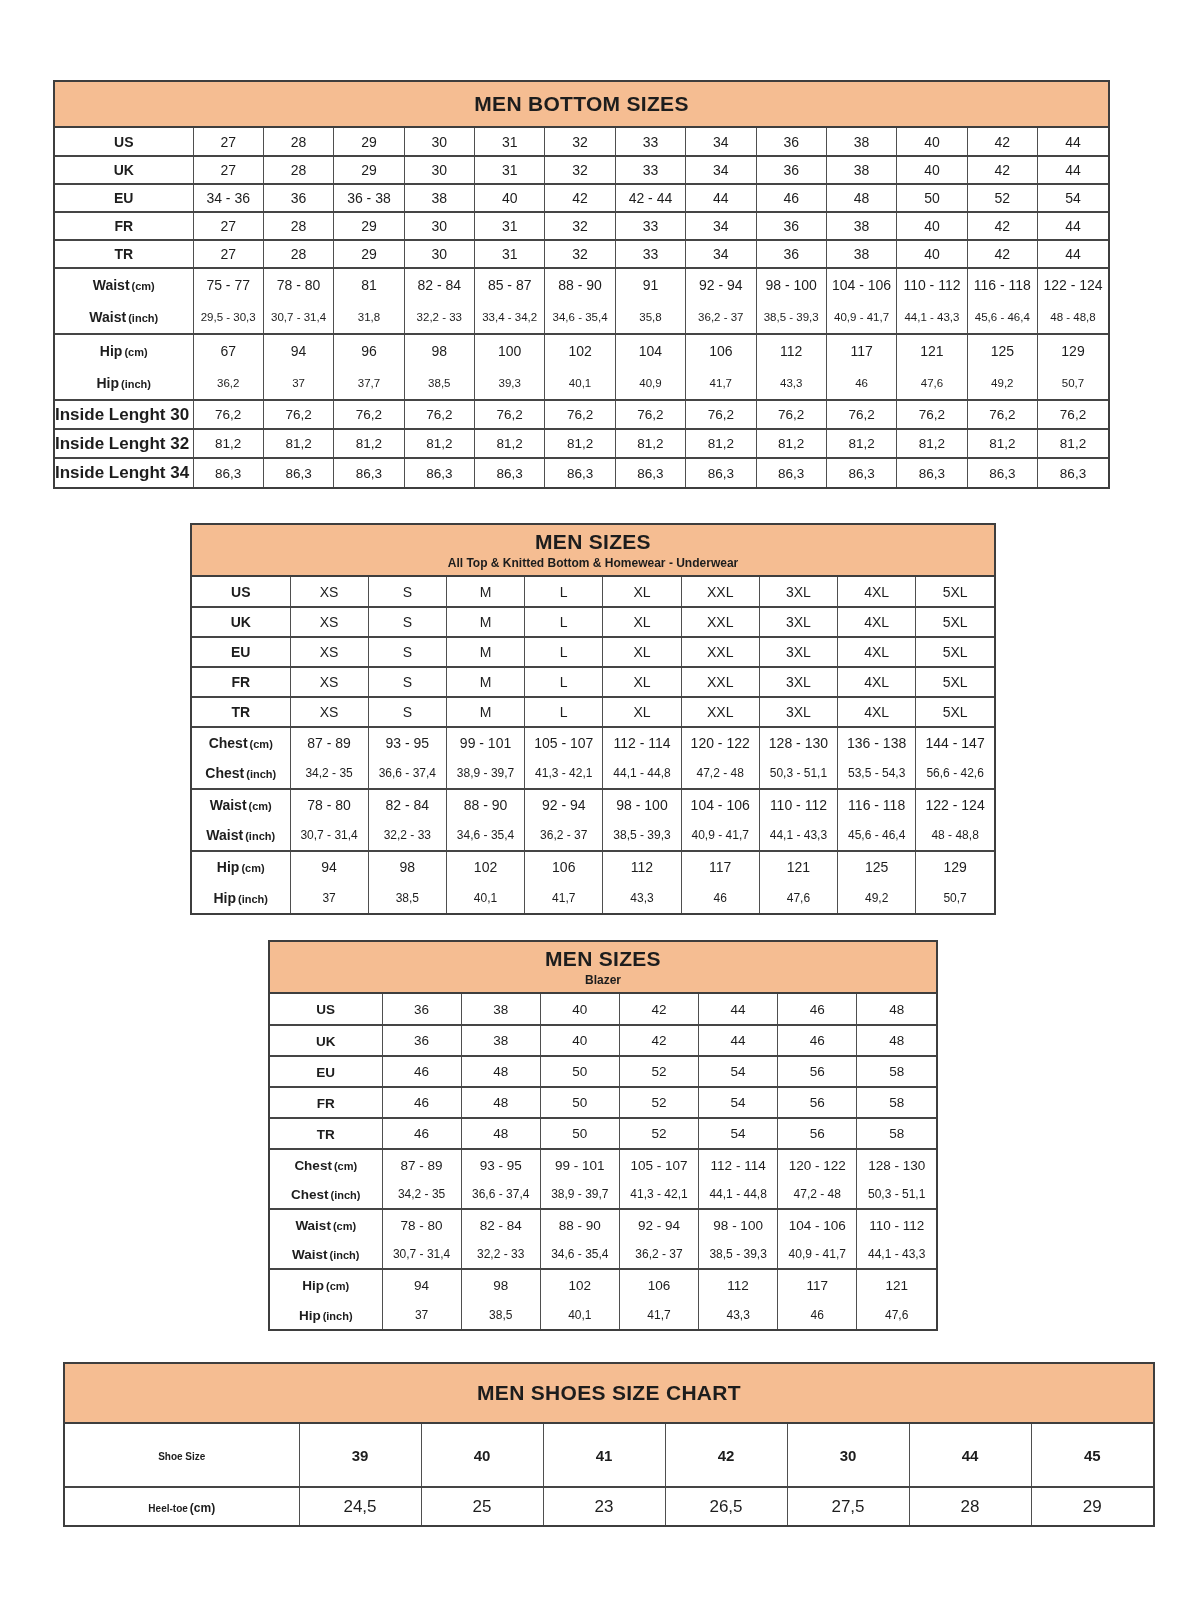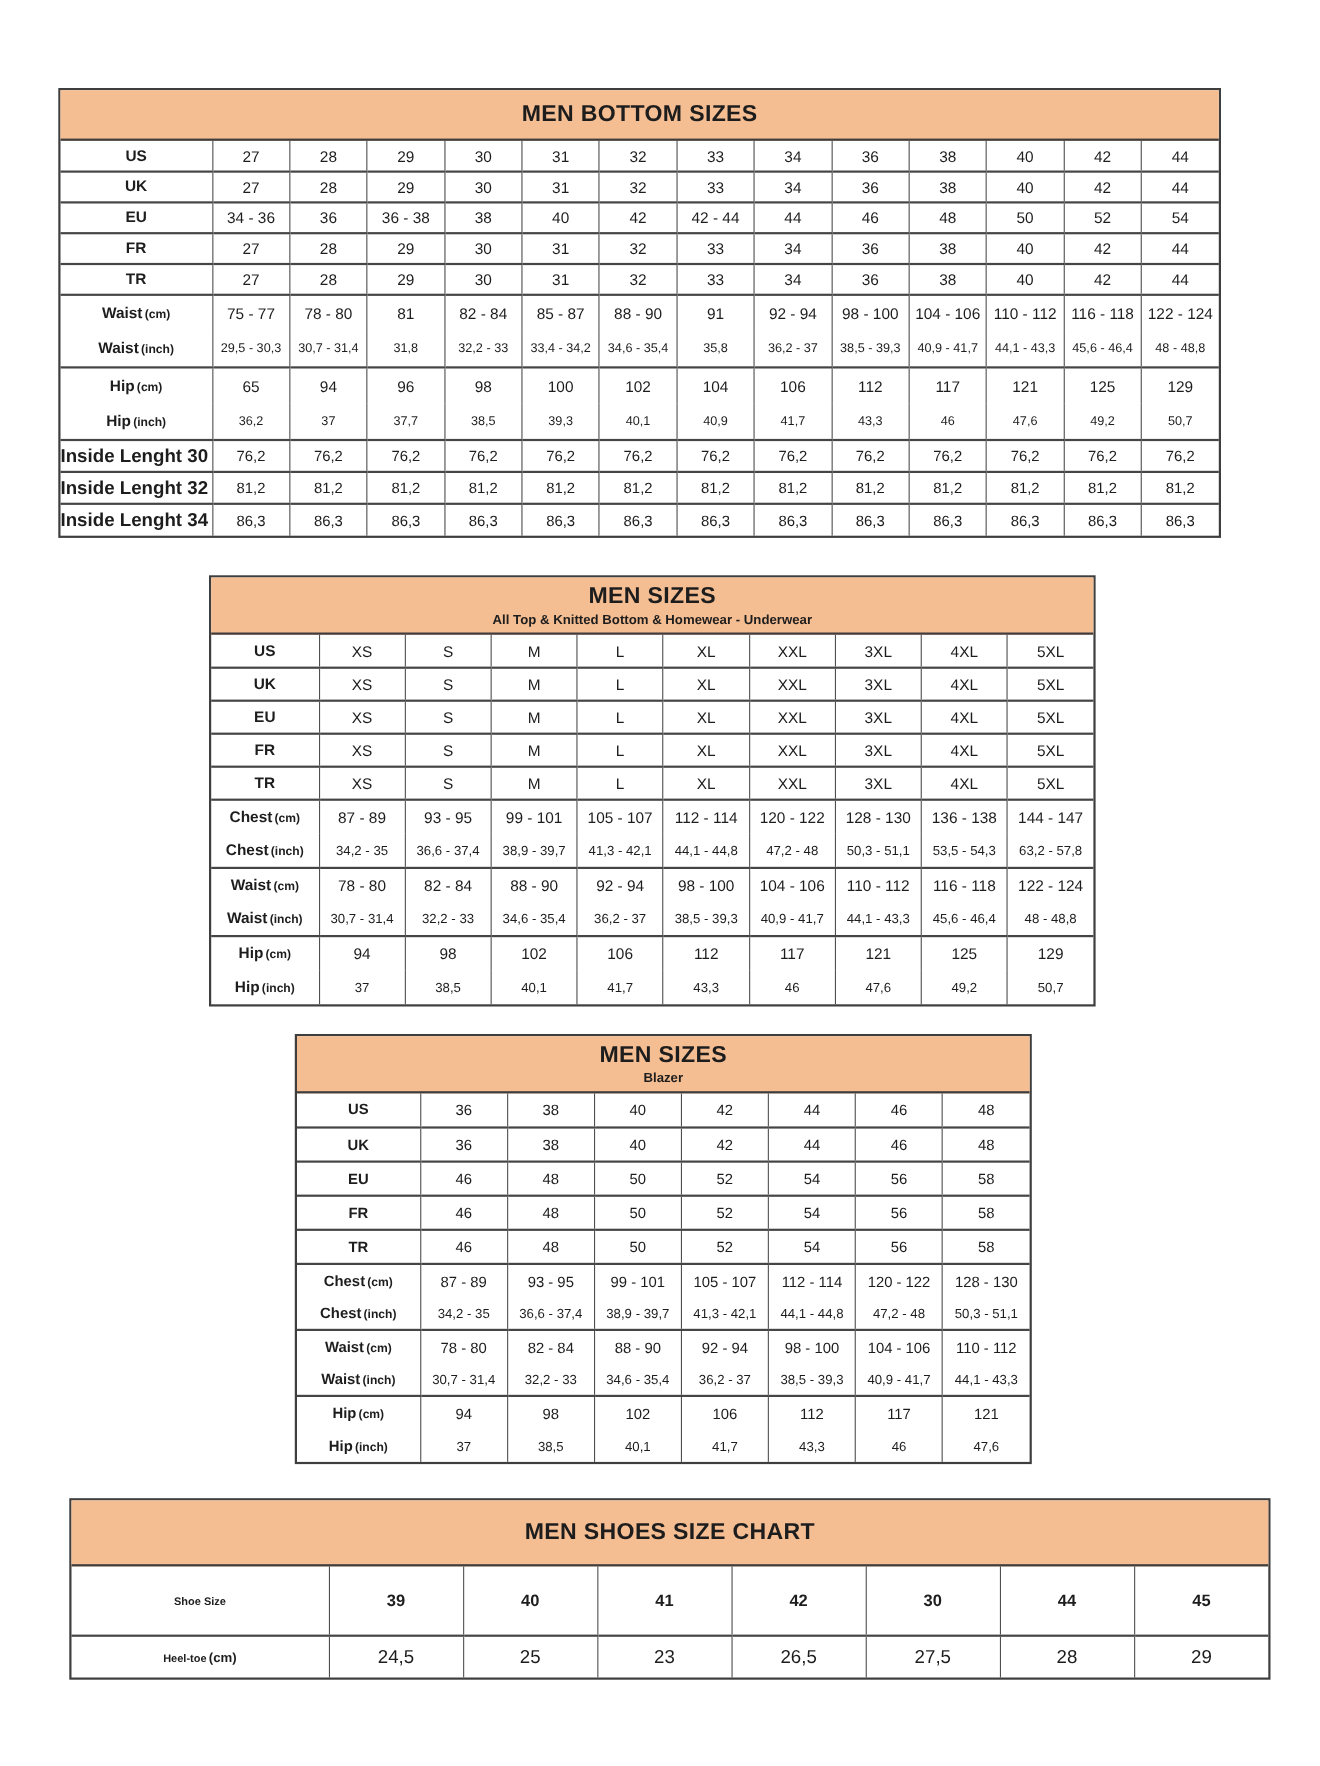--- a/index.html
+++ b/index.html
@@ -221,21 +221,21 @@
             <td class="val-cell">35,8</td>
             <td class="val-cell">36,2 - 37</td>
             <td class="val-cell">38,5 - 39,3</td>
             <td class="val-cell">40,9 - 41,7</td>
             <td class="val-cell">44,1 - 43,3</td>
             <td class="val-cell">45,6 - 46,4</td>
             <td class="val-cell">48 - 48,8</td>
           </tr>
           <tr class="r-cm no-sep">
             <td class="lbl-cell"><span class="lbl">Hip</span><span class="unit">(cm)</span></td>
-            <td class="val-cell">65</td>
+            <td class="val-cell">67</td>
             <td class="val-cell">94</td>
             <td class="val-cell">96</td>
             <td class="val-cell">98</td>
             <td class="val-cell">100</td>
             <td class="val-cell">102</td>
             <td class="val-cell">104</td>
             <td class="val-cell">106</td>
             <td class="val-cell">112</td>
             <td class="val-cell">117</td>
             <td class="val-cell">121</td>
@@ -403,21 +403,21 @@
           <tr class="r-inch">
             <td class="lbl-cell"><span class="lbl">Chest</span><span class="unit">(inch)</span></td>
             <td class="val-cell">34,2 - 35</td>
             <td class="val-cell">36,6 - 37,4</td>
             <td class="val-cell">38,9 - 39,7</td>
             <td class="val-cell">41,3 - 42,1</td>
             <td class="val-cell">44,1 - 44,8</td>
             <td class="val-cell">47,2 - 48</td>
             <td class="val-cell">50,3 - 51,1</td>
             <td class="val-cell">53,5 - 54,3</td>
-            <td class="val-cell">63,2 - 57,8</td>
+            <td class="val-cell">56,6 - 42,6</td>
           </tr>
           <tr class="r-cm no-sep">
             <td class="lbl-cell"><span class="lbl">Waist</span><span class="unit">(cm)</span></td>
             <td class="val-cell">78 - 80</td>
             <td class="val-cell">82 - 84</td>
             <td class="val-cell">88 - 90</td>
             <td class="val-cell">92 - 94</td>
             <td class="val-cell">98 - 100</td>
             <td class="val-cell">104 - 106</td>
             <td class="val-cell">110 - 112</td>

